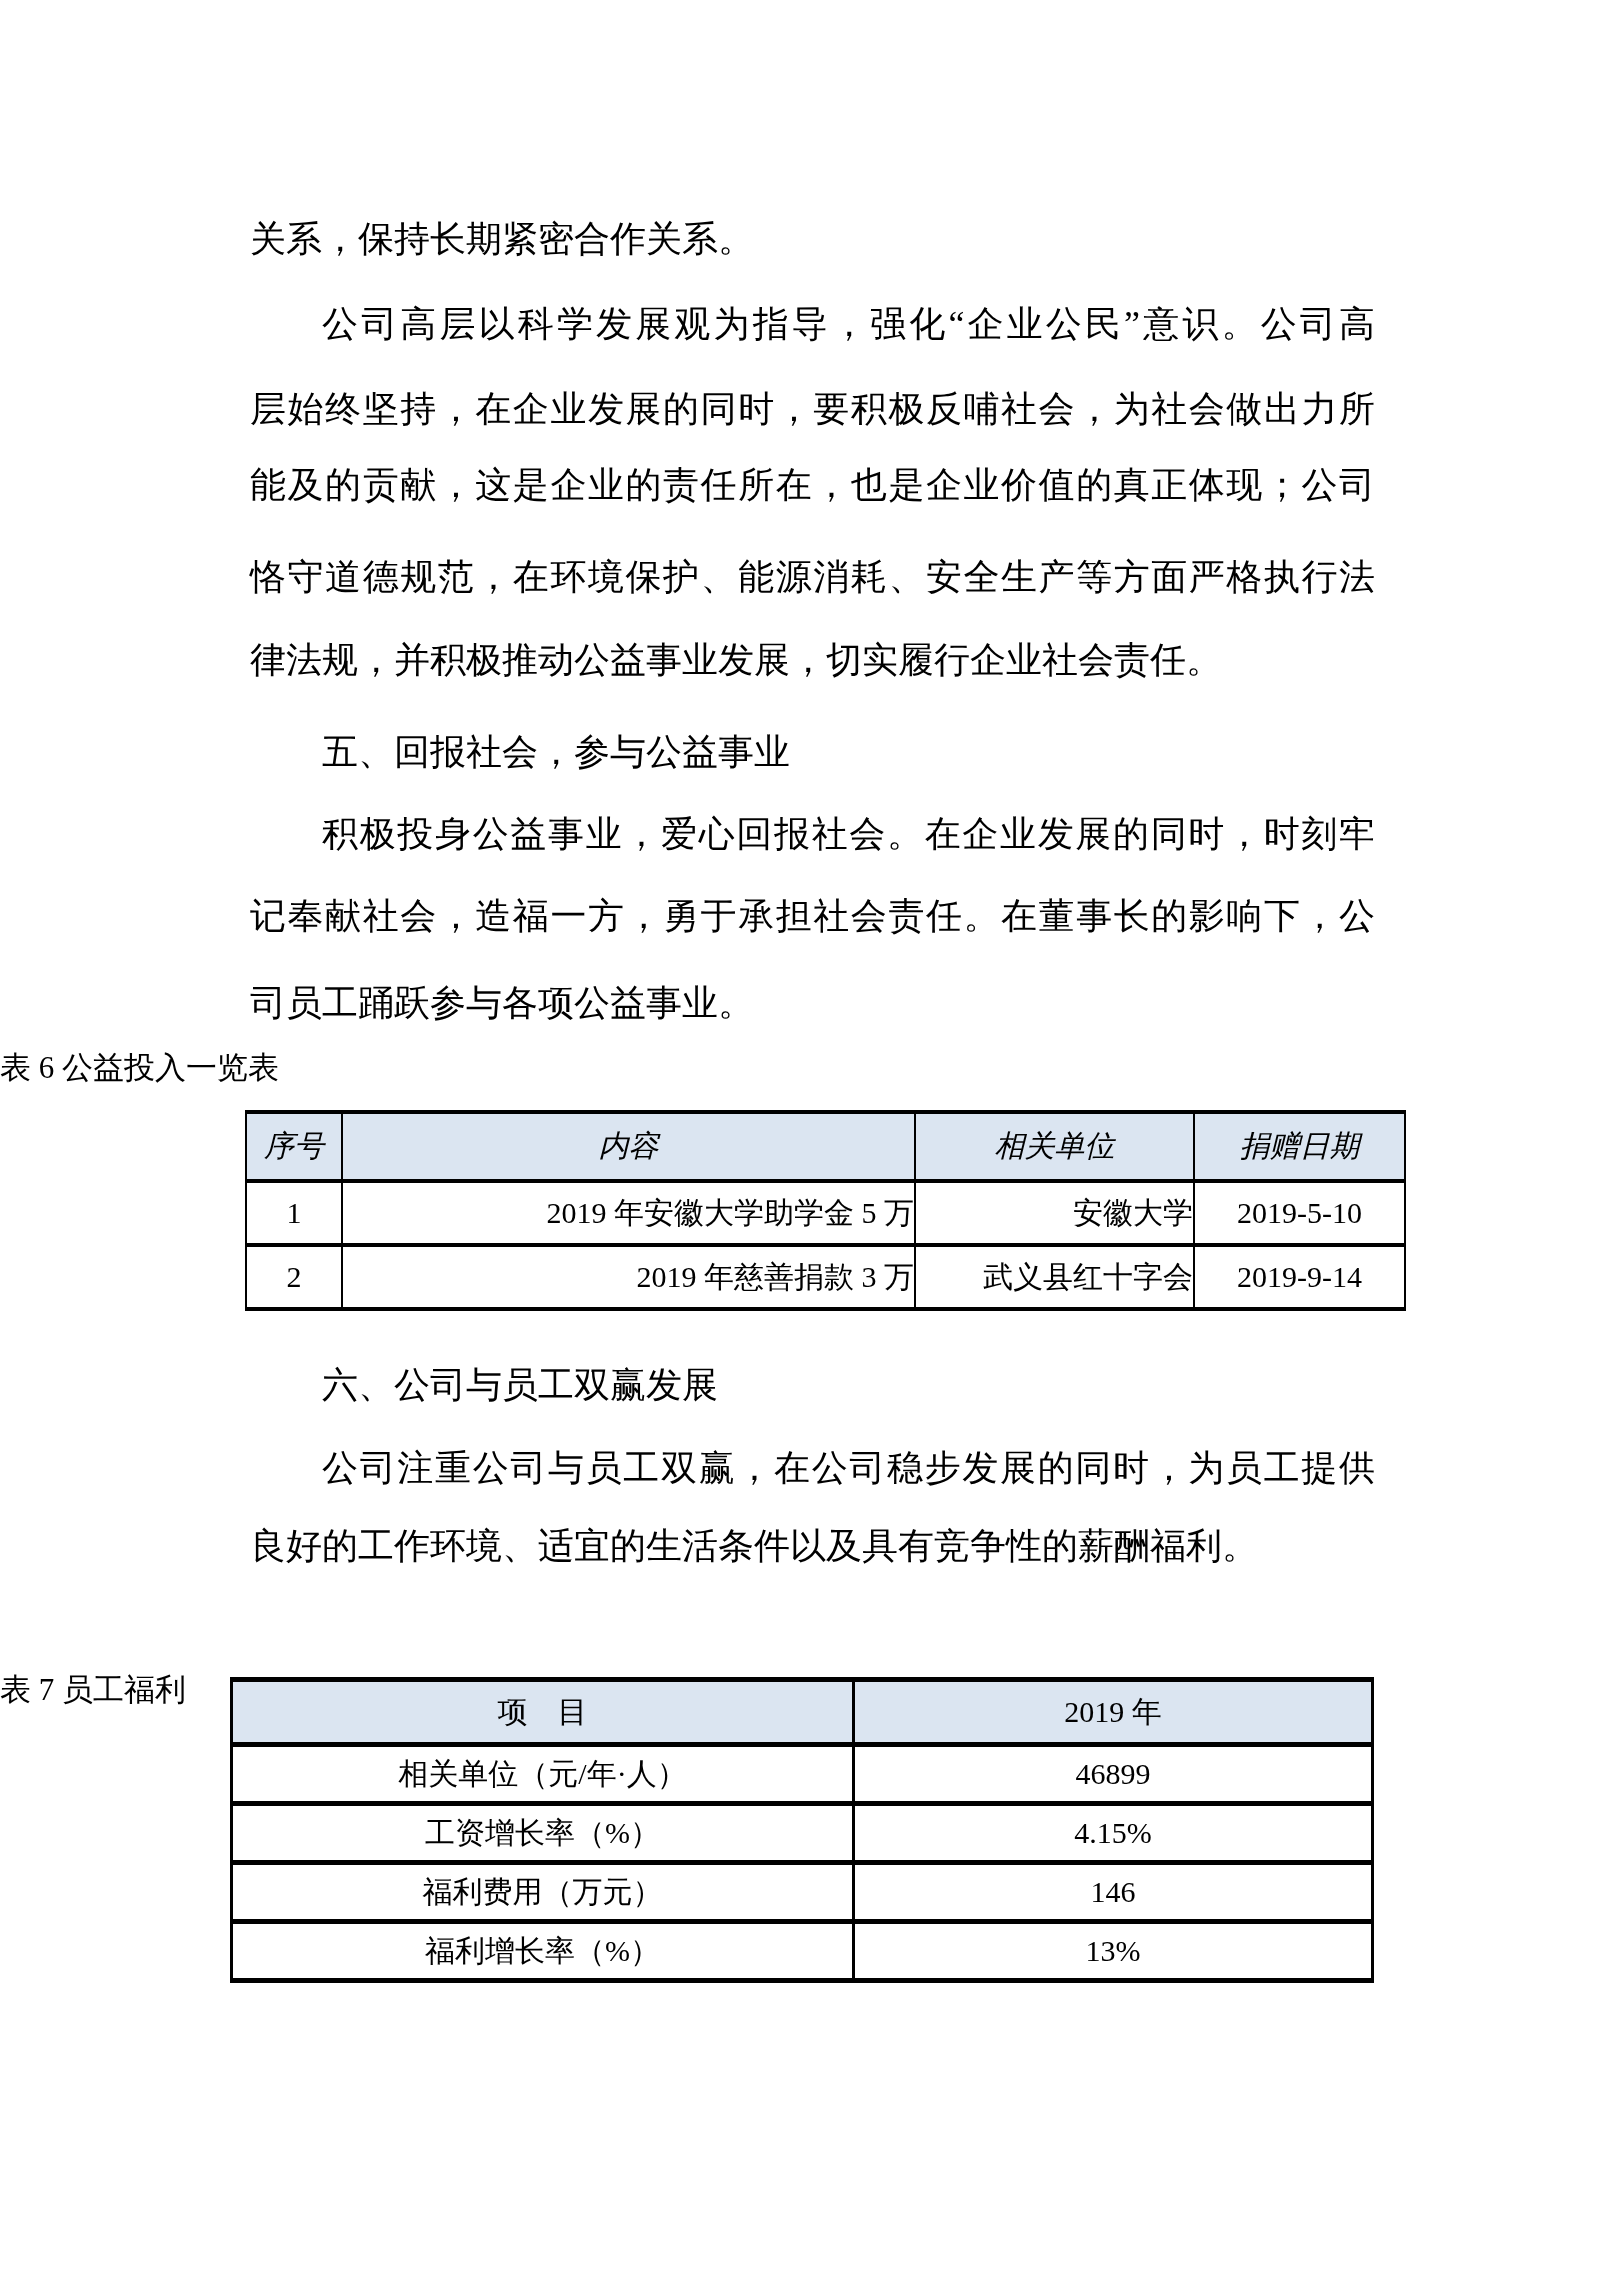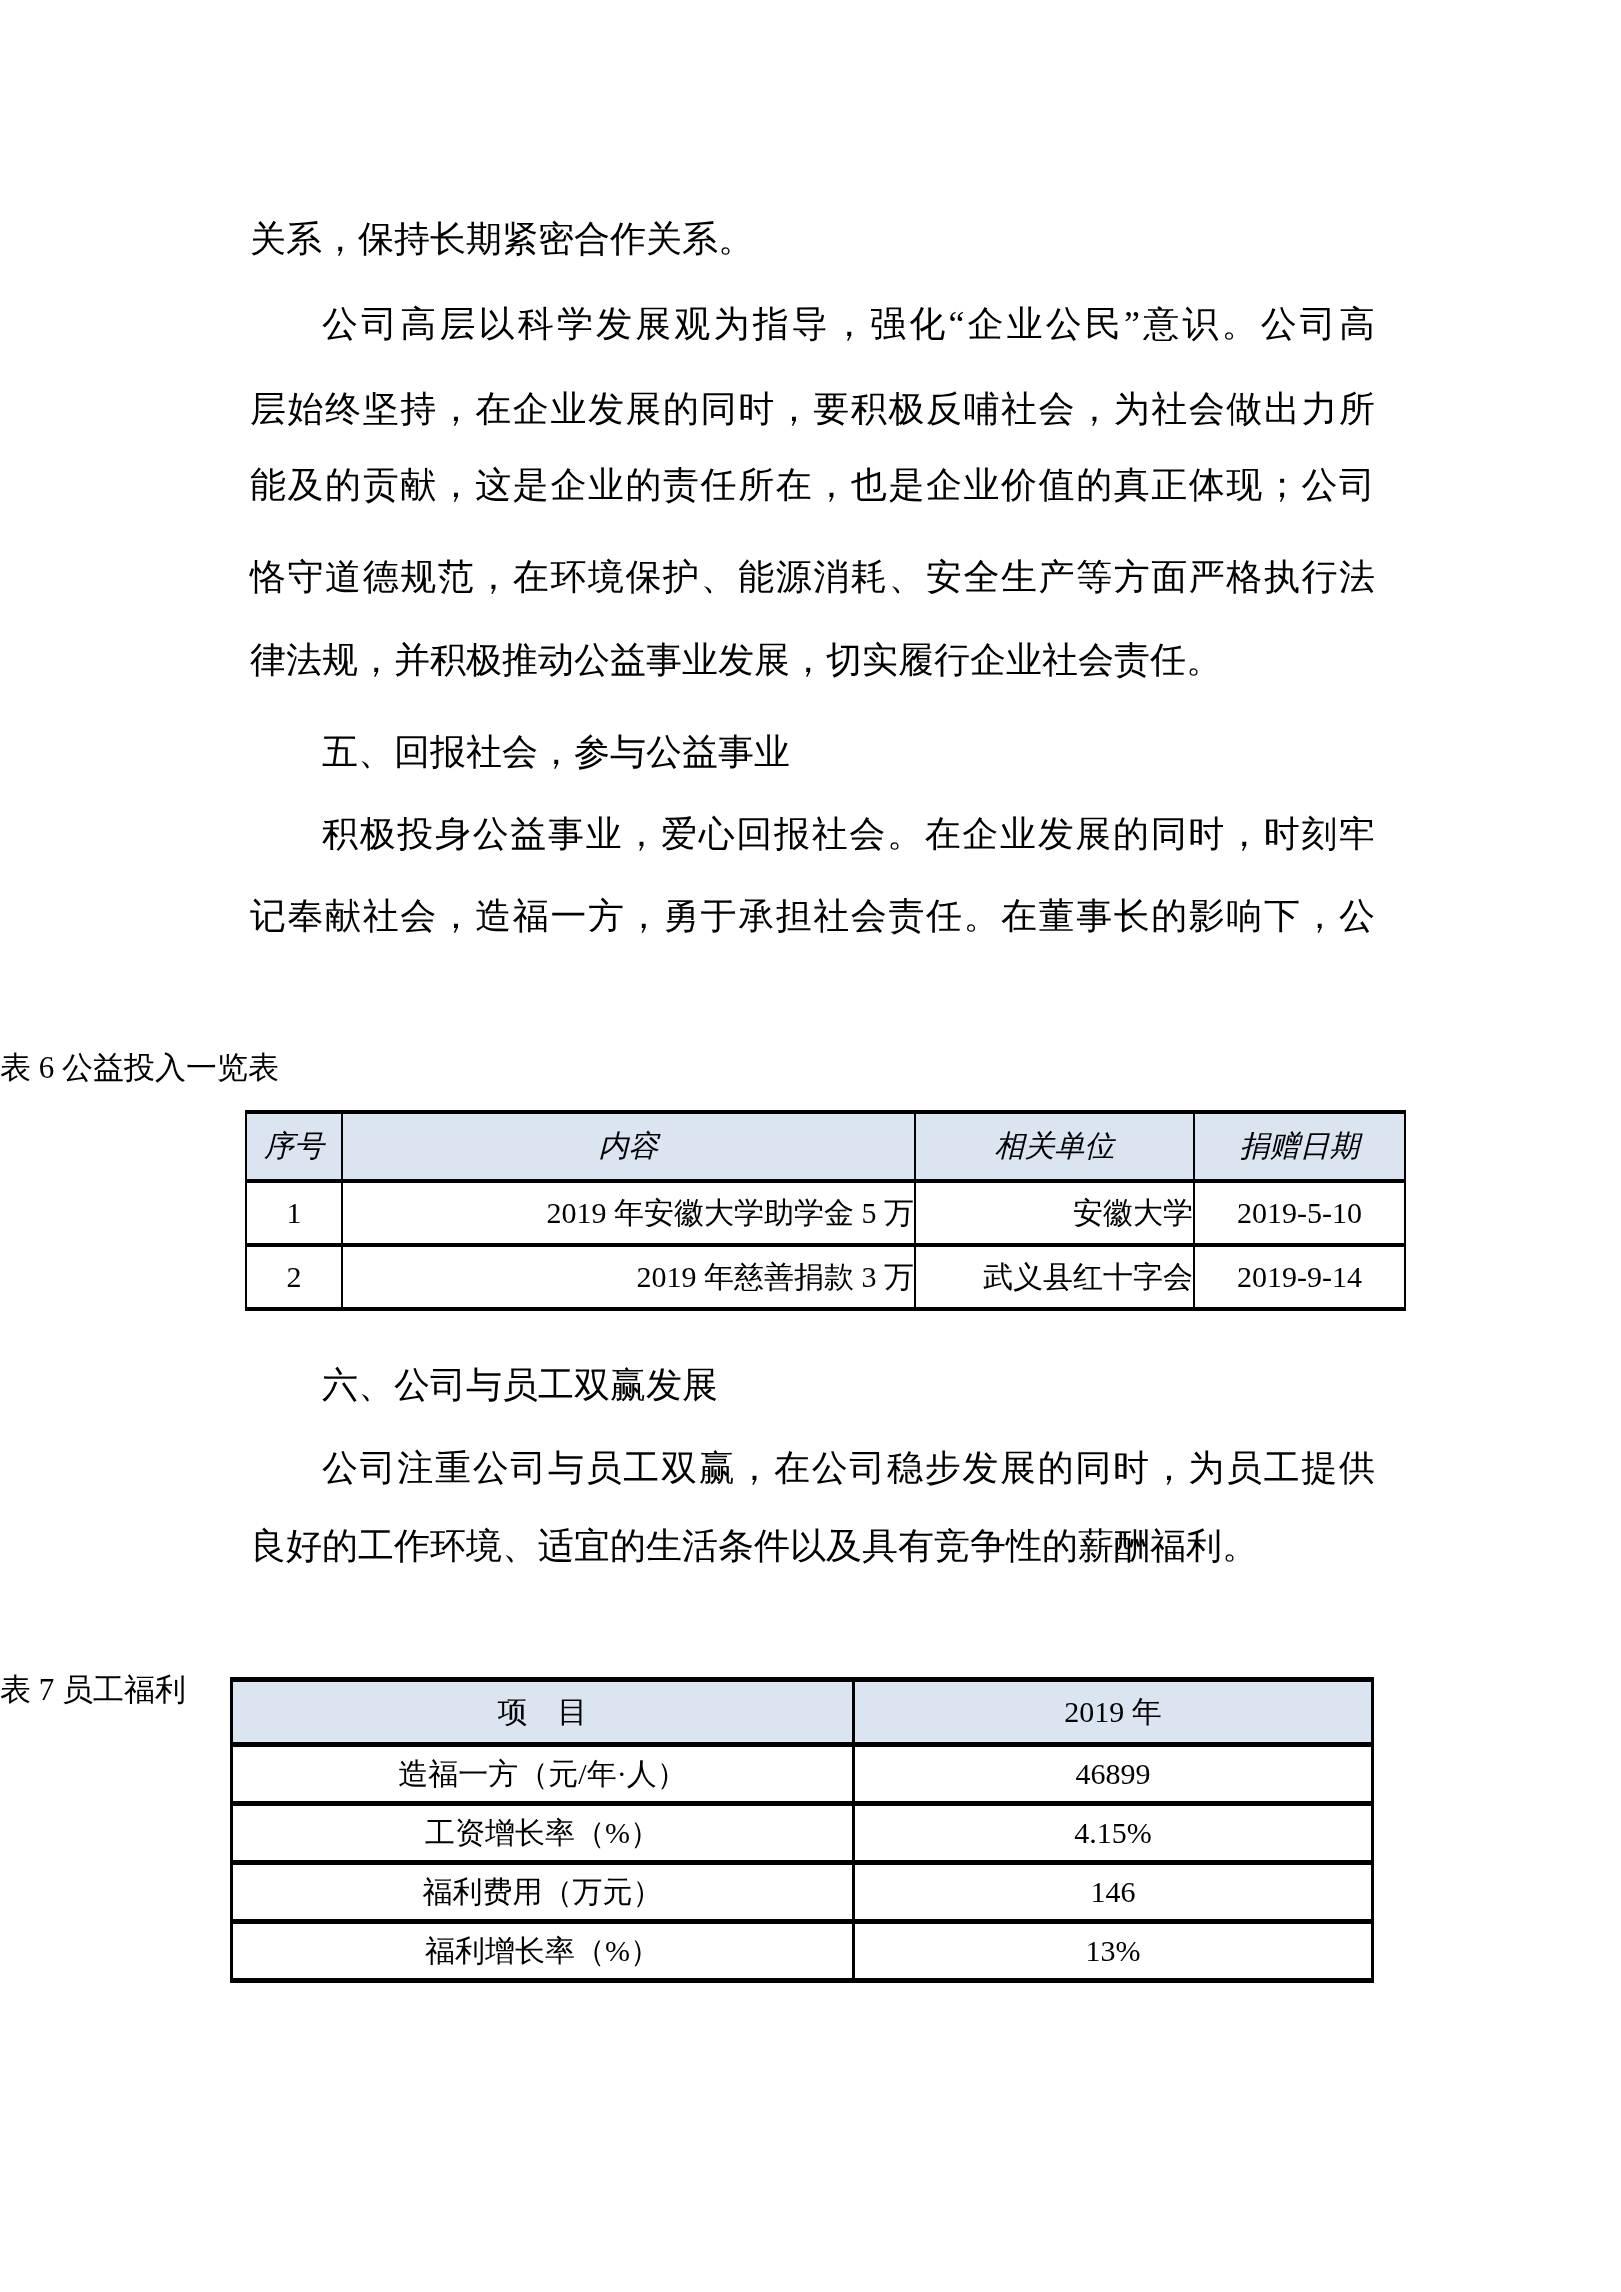--- a/index.html
+++ b/index.html
@@ -78,20 +78,21 @@
   <div class="ln ind jf" style="top:301px">公司高层以科学发展观为指导，强化“企业公民”意识。公司高</div>
   <div class="ln jf" style="top:386px">层始终坚持，在企业发展的同时，要积极反哺社会，为社会做出力所</div>
   <div class="ln jf" style="top:462px">能及的贡献，这是企业的责任所在，也是企业价值的真正体现；公司</div>
   <div class="ln jf" style="top:554px">恪守道德规范，在环境保护、能源消耗、安全生产等方面严格执行法</div>
   <div class="ln" style="top:637px">律法规，并积极推动公益事业发展，切实履行企业社会责任。</div>
 
   <div class="ln ind" style="top:729px">五、回报社会，参与公益事业</div>
 
   <div class="ln ind jf" style="top:811px">积极投身公益事业，爱心回报社会。在企业发展的同时，时刻牢</div>
   <div class="ln jf" style="top:893px">记奉献社会，造福一方，勇于承担社会责任。在董事长的影响下，公</div>
+  <div class="ln" style="top:980px">司员工踊跃参与各项公益事业。</div>
 
   <div class="caption" style="top:1047px">表 6 公益投入一览表</div>
 
   <table class="t6">
     <colgroup>
       <col style="width:96px">
         <col style="width:573px">
         <col style="width:279px">
         <col style="width:211px">
     </colgroup>
@@ -128,21 +129,21 @@
     <colgroup>
       <col style="width:622px">
         <col style="width:519px">
     </colgroup>
     <tbody>
       <tr>
         <th>项　目</th>
         <th>2019 年</th>
       </tr>
       <tr>
-        <td>造福一方（元/年·人）</td>
+        <td>相关单位（元/年·人）</td>
         <td>46899</td>
       </tr>
       <tr>
         <td>工资增长率（%）</td>
         <td>4.15%</td>
       </tr>
       <tr>
         <td>福利费用（万元）</td>
         <td>146</td>
       </tr>

